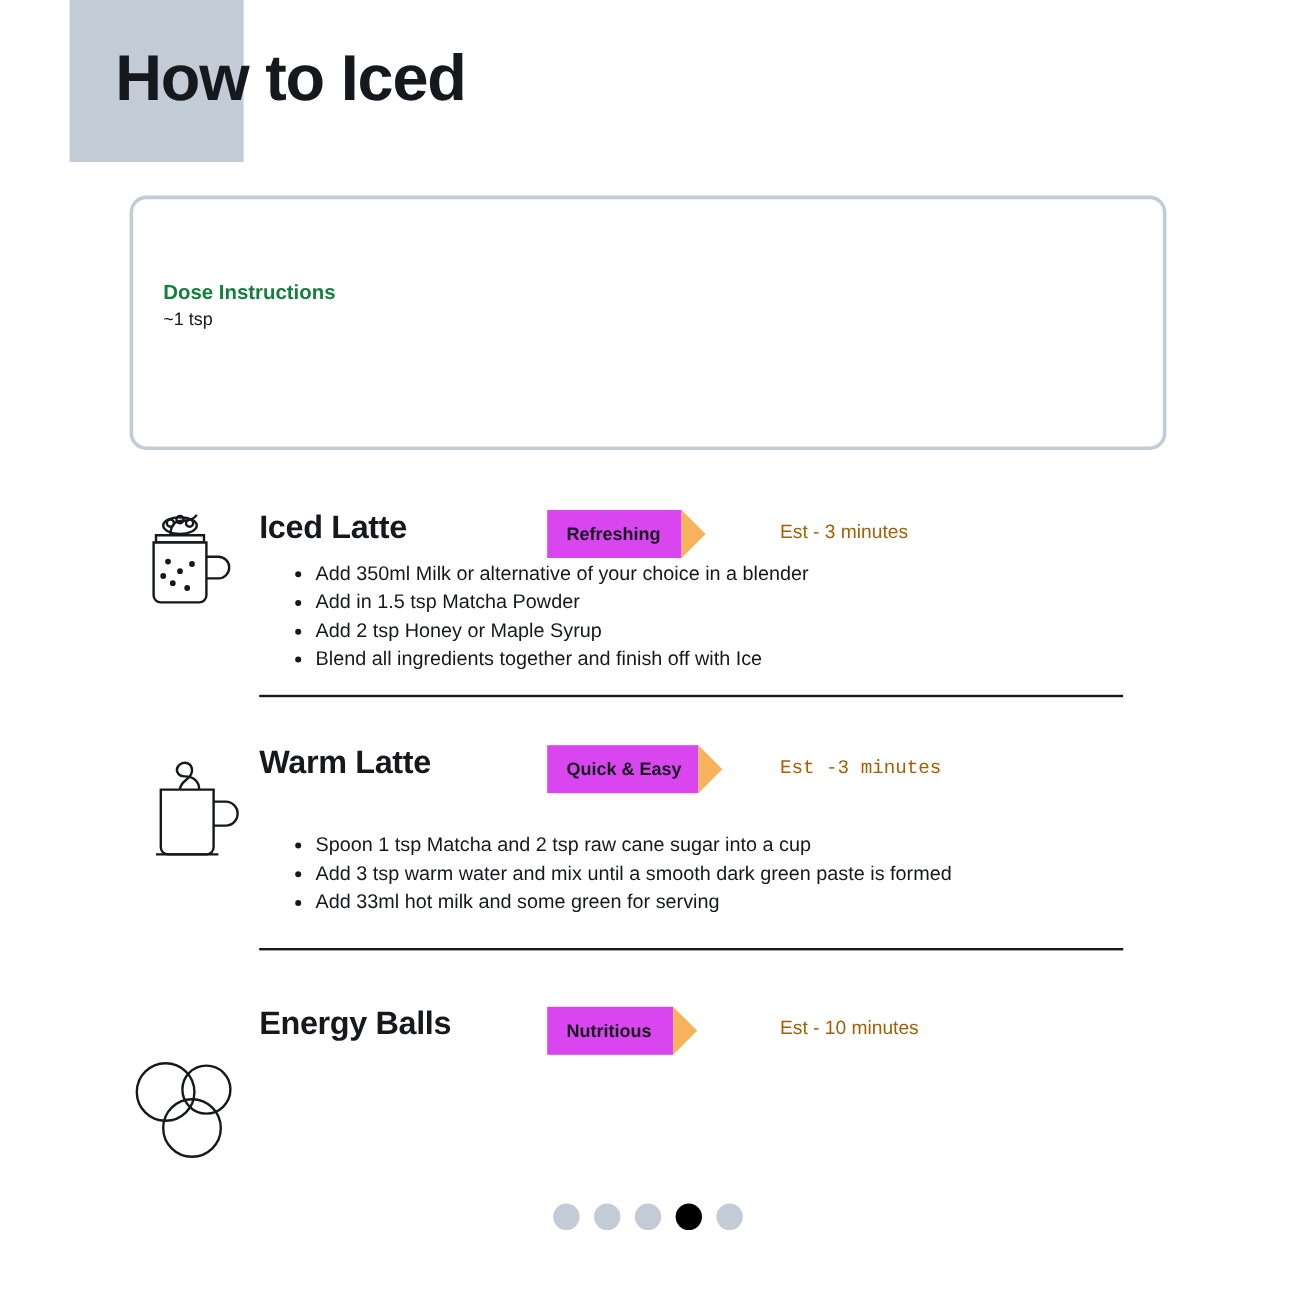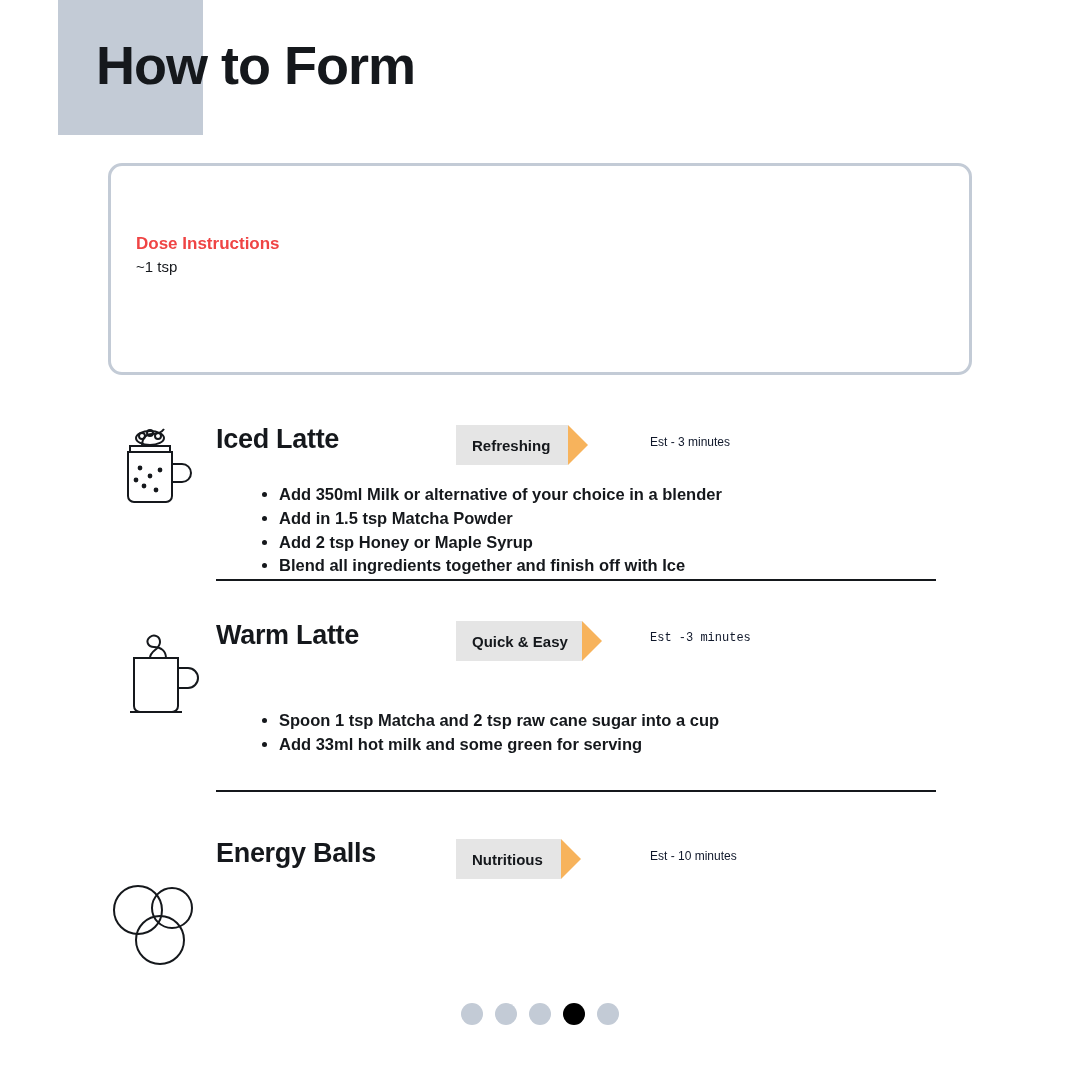--- a/index.html
+++ b/index.html
@@ -48,21 +48,21 @@
     border: 3px solid #c3cbd6;
     border-radius: 14px;
     background: #fff;
   }
   .dose-title {
     position: absolute;
     left: 25px;
     top: 68px;
     font-size: 17px;
     font-weight: bold;
-    color: #ef4444;
+    color: #15803d;
   }
   .dose-value {
     position: absolute;
     left: 25px;
     top: 92px;
     font-size: 15px;
     color: #15181c;
   }
 
   
@@ -83,53 +83,52 @@
     left: 216px;
     top: 0;
     font-size: 27px;
     font-weight: bold;
     color: #15181c;
     letter-spacing: -0.3px;
   }
   .tag {
     position: absolute;
     height: 40px;
-    background: #e5e5e5;
+    background: #d946ef;
     display: flex;
     align-items: center;
     padding-left: 16px;
     font-size: 15px;
     font-weight: bold;
     color: #15181c;
     white-space: nowrap;
   }
   .tag .arrow {
     position: absolute;
     right: -20px;
     top: 0;
     width: 0;
     height: 0;
     border-top: 20px solid transparent;
     border-bottom: 20px solid transparent;
     border-left: 20px solid #f7b35c;
   }
   .est {
     position: absolute;
-    font-size: 12px;
-    color: #0f172a;
+    font-size: 16px;
+    color: #a16207;
   }
   .steps {
     position: absolute;
-    margin: 16px;
+    margin: 0;
     padding: 0 0 0 22px;
     list-style: none;
     font-size: 16.5px;
     line-height: 1.32;
     color: #15181c;
-    font-weight: bold;
   }
   .steps li {
     position: relative;
     padding-left: 17px;
     margin-bottom: 2px;
   }
   .steps li:before {
     content: "";
     position: absolute;
     left: 0;
@@ -164,21 +163,21 @@
     background: #c3cbd6;
   }
   .dot.active { background: #000000; }
 
   svg { display: block; overflow: visible; }
 </style>
 </head>
 <body>
 
 <div class="header-block"></div>
-<div class="page-title">How to Form</div>
+<div class="page-title">How to Iced</div>
 
 <div class="dose-box">
   <div class="dose-title">Dose Instructions</div>
   <div class="dose-value">~1 tsp</div>
 </div>
 
 <div class="recipe" style="top:424px;">
   <div class="recipe-icon">
     <svg width="100" height="90" viewBox="0 0 100 90" fill="none" stroke="#15181c" stroke-width="2">
       <path d="M20 28 h44 v44 a6 6 0 0 1 -6 6 h-32 a6 6 0 0 1 -6 -6 z"></path>
@@ -223,20 +222,21 @@
     </svg>
   </div>
   <div class="recipe-name">Warm Latte</div>
   <div class="tag" style="left:456px; top:1px; padding-right:14px;">
     <span>Quick &amp; Easy</span>
     <span class="arrow"></span>
   </div>
   <div class="est" style="left:650px; top:11px;font-family:Liberation Mono, monospace;">Est -3 minutes</div>
   <ul class="steps" style="left:224px; top:74px; width:740px;">
     <li>Spoon 1 tsp Matcha and 2 tsp raw cane sugar into a cup</li>
+    <li>Add 3 tsp warm water and mix until a smooth dark green paste is formed</li>
     <li>Add 33ml hot milk and some green for serving</li>
   </ul>
   <div class="divider" style="top:170px;"></div>
 </div>
 
 <div class="recipe" style="top:838px;">
   <div class="recipe-icon" style="left:106px; top:44px;">
     <svg width="110" height="90" viewBox="0 0 110 90" fill="none" stroke="#15181c" stroke-width="2">
       <circle cx="32" cy="28" r="24"></circle>
       <circle cx="66" cy="26" r="20"></circle>

